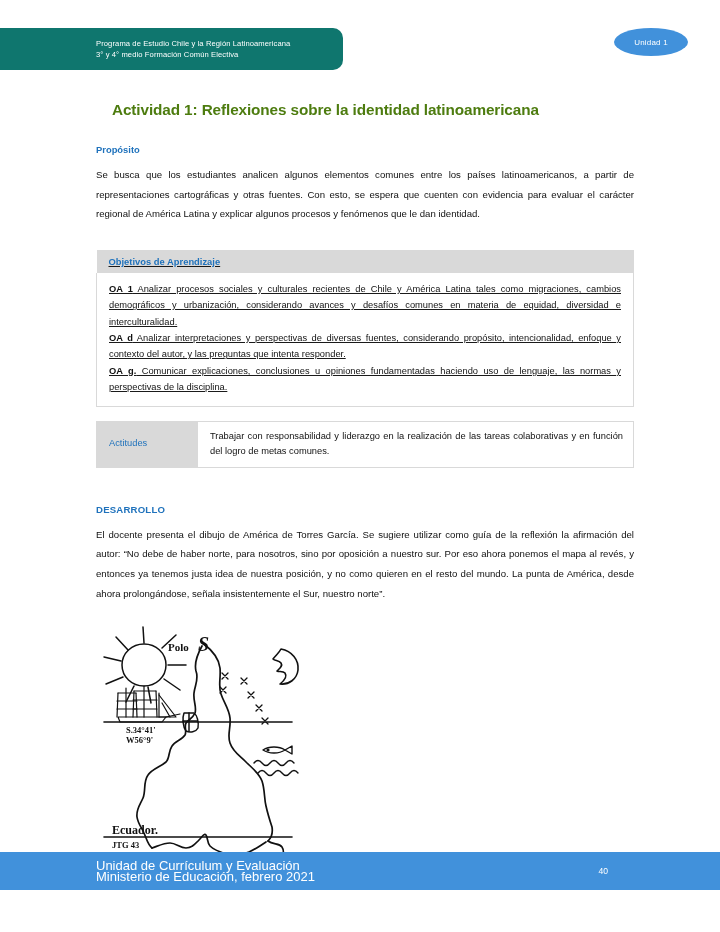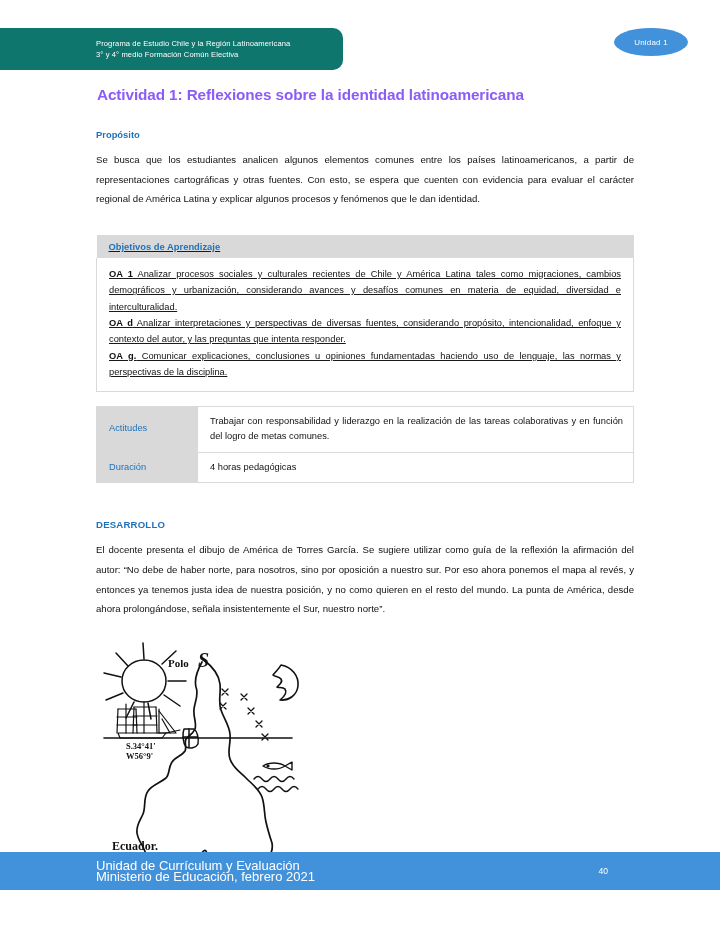--- a/index.html
+++ b/index.html
@@ -58,24 +58,24 @@
 
   
   .content {
     position: absolute;
     left: 96px;
     top: 84px;
     width: 538px;
   }
 
   h1.activity-title {
-    margin: 1px;
+    margin: 16px;
     font-size: 15.3px;
     font-weight: bold;
-    color: #8b5cf6;
+    color: #4d7c0f;
     letter-spacing: -0.1px;
     line-height: 20px;
   }
 
   .subhead {
     margin-top: 24px;
     font-size: 9.4px;
     font-weight: bold;
     color: #1F72BC;
   }
@@ -221,24 +221,20 @@
     </tr>
   </tbody>
     </table>
 
   <table class="meta-table">
     <tbody>
         <tr>
       <td class="meta-label">Actitudes</td>
       <td class="meta-value">Trabajar con responsabilidad y liderazgo en la realización de las tareas colaborativas y en función del logro de metas comunes.</td>
     </tr>
-    <tr>
-      <td class="meta-label">Duración</td>
-      <td class="meta-value">4 horas pedagógicas</td>
-    </tr>
   </tbody>
     </table>
 
   <div class="section-label">DESARROLLO</div>
 
   <p class="body-text">El docente presenta el dibujo de América de Torres García. Se sugiere utilizar como guía de la reflexión la afirmación del autor: “No debe de haber norte, para nosotros, sino por oposición a nuestro sur. Por eso ahora ponemos el mapa al revés, y entonces ya tenemos justa idea de nuestra posición, y no como quieren en el resto del mundo. La punta de América, desde ahora prolongándose, señala insistentemente el Sur, nuestro norte”.</p>
 
   <div class="drawing-wrap">
     <svg viewBox="0 0 225 240" width="225" height="240" xmlns="http://www.w3.org/2000/svg">
       <g fill="none" stroke="#111111" stroke-width="1.5" stroke-linecap="round" stroke-linejoin="round">

